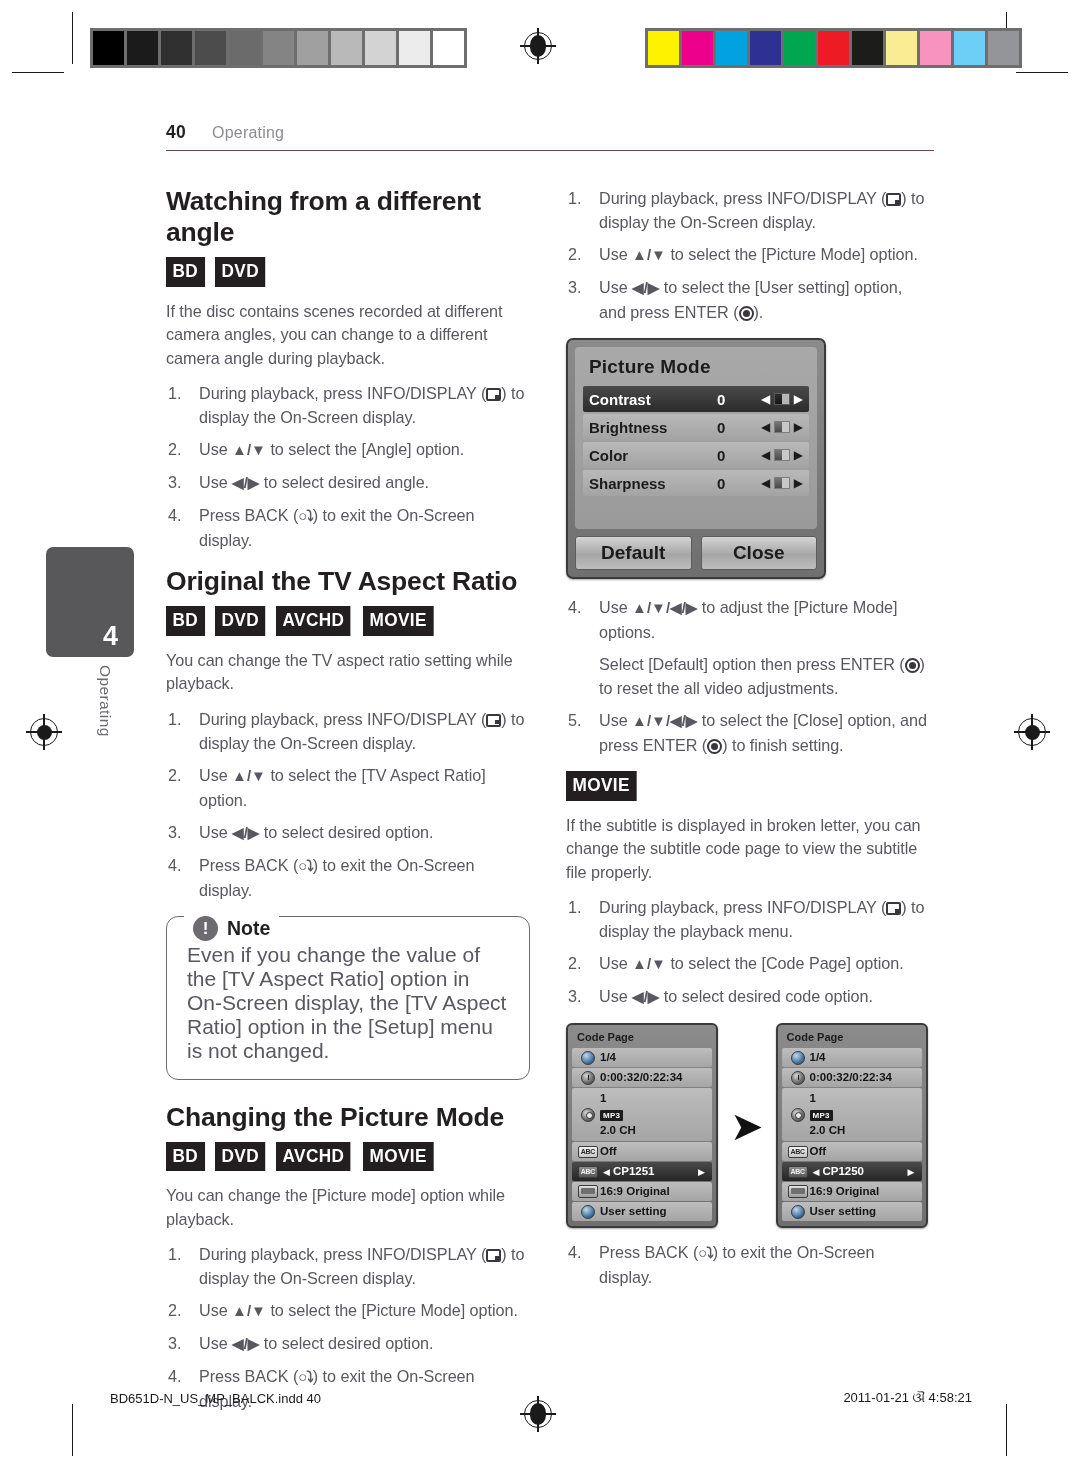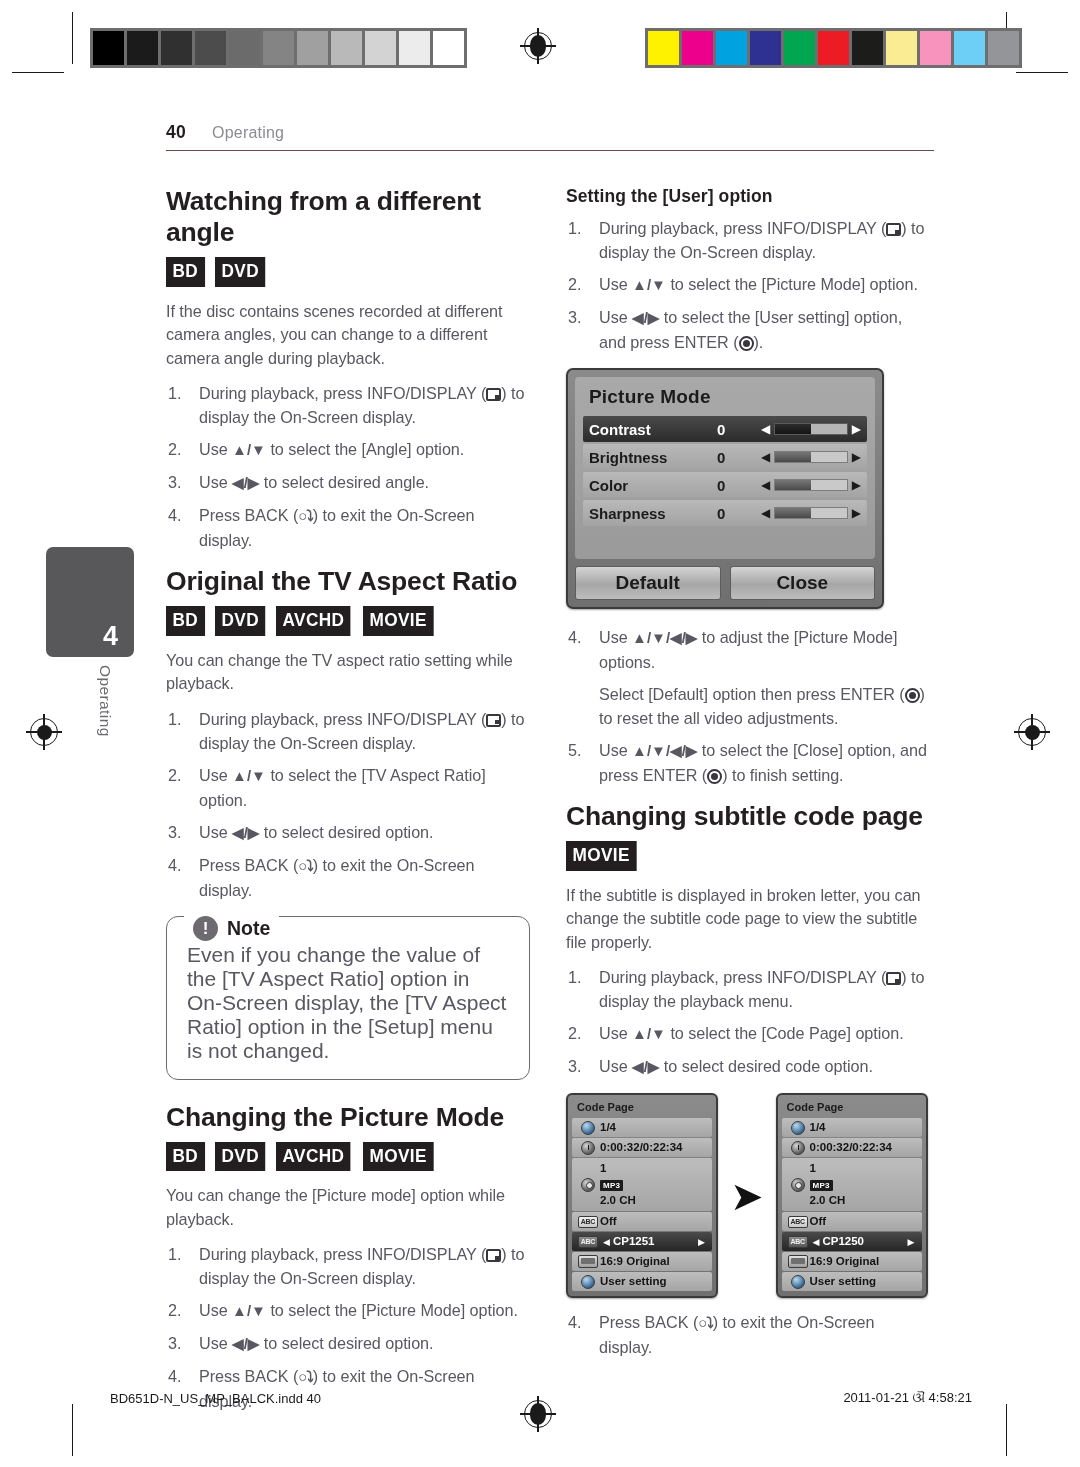--- a/index.html
+++ b/index.html
@@ -134,21 +134,21 @@
     width: 25px; height: 25px; border-radius: 50%;
     background: #6d6b70; color: #fff; font-weight: 700;
     font-size: 17px; display: flex; align-items: center;
     justify-content: center; line-height: 1;
   }
   .note-hd .tx { font-size: 19.5px; font-weight: 700; color: #231f20; }
   .note-box p { font-size: 21px; line-height: 24px; color: #595760; }
 
   
   .osd-pm {
-    width: 318px; margin: 12px 0 16px;
+    width: 260px; margin: 12px 0 16px;
     background: linear-gradient(#8b8b8b, #6f6f6f);
     border: 2px solid #3b3b3b; border-radius: 7px; padding: 7px;
     font-family: "Liberation Sans", sans-serif;
     box-shadow: 0 1px 2px rgba(0,0,0,.35);
   }
   .osd-pm .inner {
     background: linear-gradient(#a9a9a9, #9a9a9a);
     border-radius: 4px; padding: 7px 8px 9px;
   }
   .osd-pm .pm-title {
@@ -386,21 +386,20 @@
     <ol class="steps">
         <li><span class="n">1.</span>During playback, press INFO/DISPLAY (<b><span class="g g-disp"></span></b>) to display the On-Screen display.</li>
         <li><span class="n">2.</span>Use <b class="arrows">▲/▼</b> to select the [Picture Mode] option.</li>
         <li><span class="n">3.</span>Use <b class="arrows">◀/▶</b> to select desired option.</li>
         <li><span class="n">4.</span>Press BACK (<b style="font-size:15px;letter-spacing:-1px;">○⤵</b>) to exit the On-Screen display.</li>
       </ol>
   </div>
 
   <div class="col right">
 
-    <h3 class="subtitle">Setting the [User] option</h3>
     <ol class="steps">
         <li><span class="n">1.</span>During playback, press INFO/DISPLAY (<b><span class="g g-disp"></span></b>) to display the On-Screen display.</li>
         <li><span class="n">2.</span>Use <b class="arrows">▲/▼</b> to select the [Picture Mode] option.</li>
         <li><span class="n">3.</span>Use <b class="arrows">◀/▶</b> to select the [User setting] option, and press ENTER (<b><span class="g g-enter"></span></b>).</li>
       </ol>
 
     <div class="osd-pm">
       <div class="inner">
         <div class="pm-title">Picture Mode</div>
         <div id="pm-rows">
@@ -456,21 +455,20 @@
           <div class="pm-btn">Close</div>
         </div>
     </div>
 
     <ol class="steps">
         <li><span class="n">4.</span>Use <b class="arrows">▲/▼/◀/▶</b> to adjust the [Picture Mode] options.</li>
         <li class="cont"><span class="n"></span>Select [Default] option then press ENTER (<b><span class="g g-enter"></span></b>) to reset the all video adjustments.</li>
         <li><span class="n">5.</span>Use <b class="arrows">▲/▼/◀/▶</b> to select the [Close] option, and press ENTER (<b><span class="g g-enter"></span></b>) to finish setting.</li>
       </ol>
 
-    <h2 class="title">Changing subtitle code page</h2>
     <div class="badges">
         <span class="badge">MOVIE</span>
       </div>
     <p class="body">If the subtitle is displayed in broken letter, you can change the subtitle code page to view the subtitle file properly.</p>
     <ol class="steps">
         <li><span class="n">1.</span>During playback, press INFO/DISPLAY (<b><span class="g g-disp"></span></b>) to display the playback menu.</li>
         <li><span class="n">2.</span>Use <b class="arrows">▲/▼</b> to select the [Code Page] option.</li>
         <li><span class="n">3.</span>Use <b class="arrows">◀/▶</b> to select desired code option.</li>
       </ol>
 

